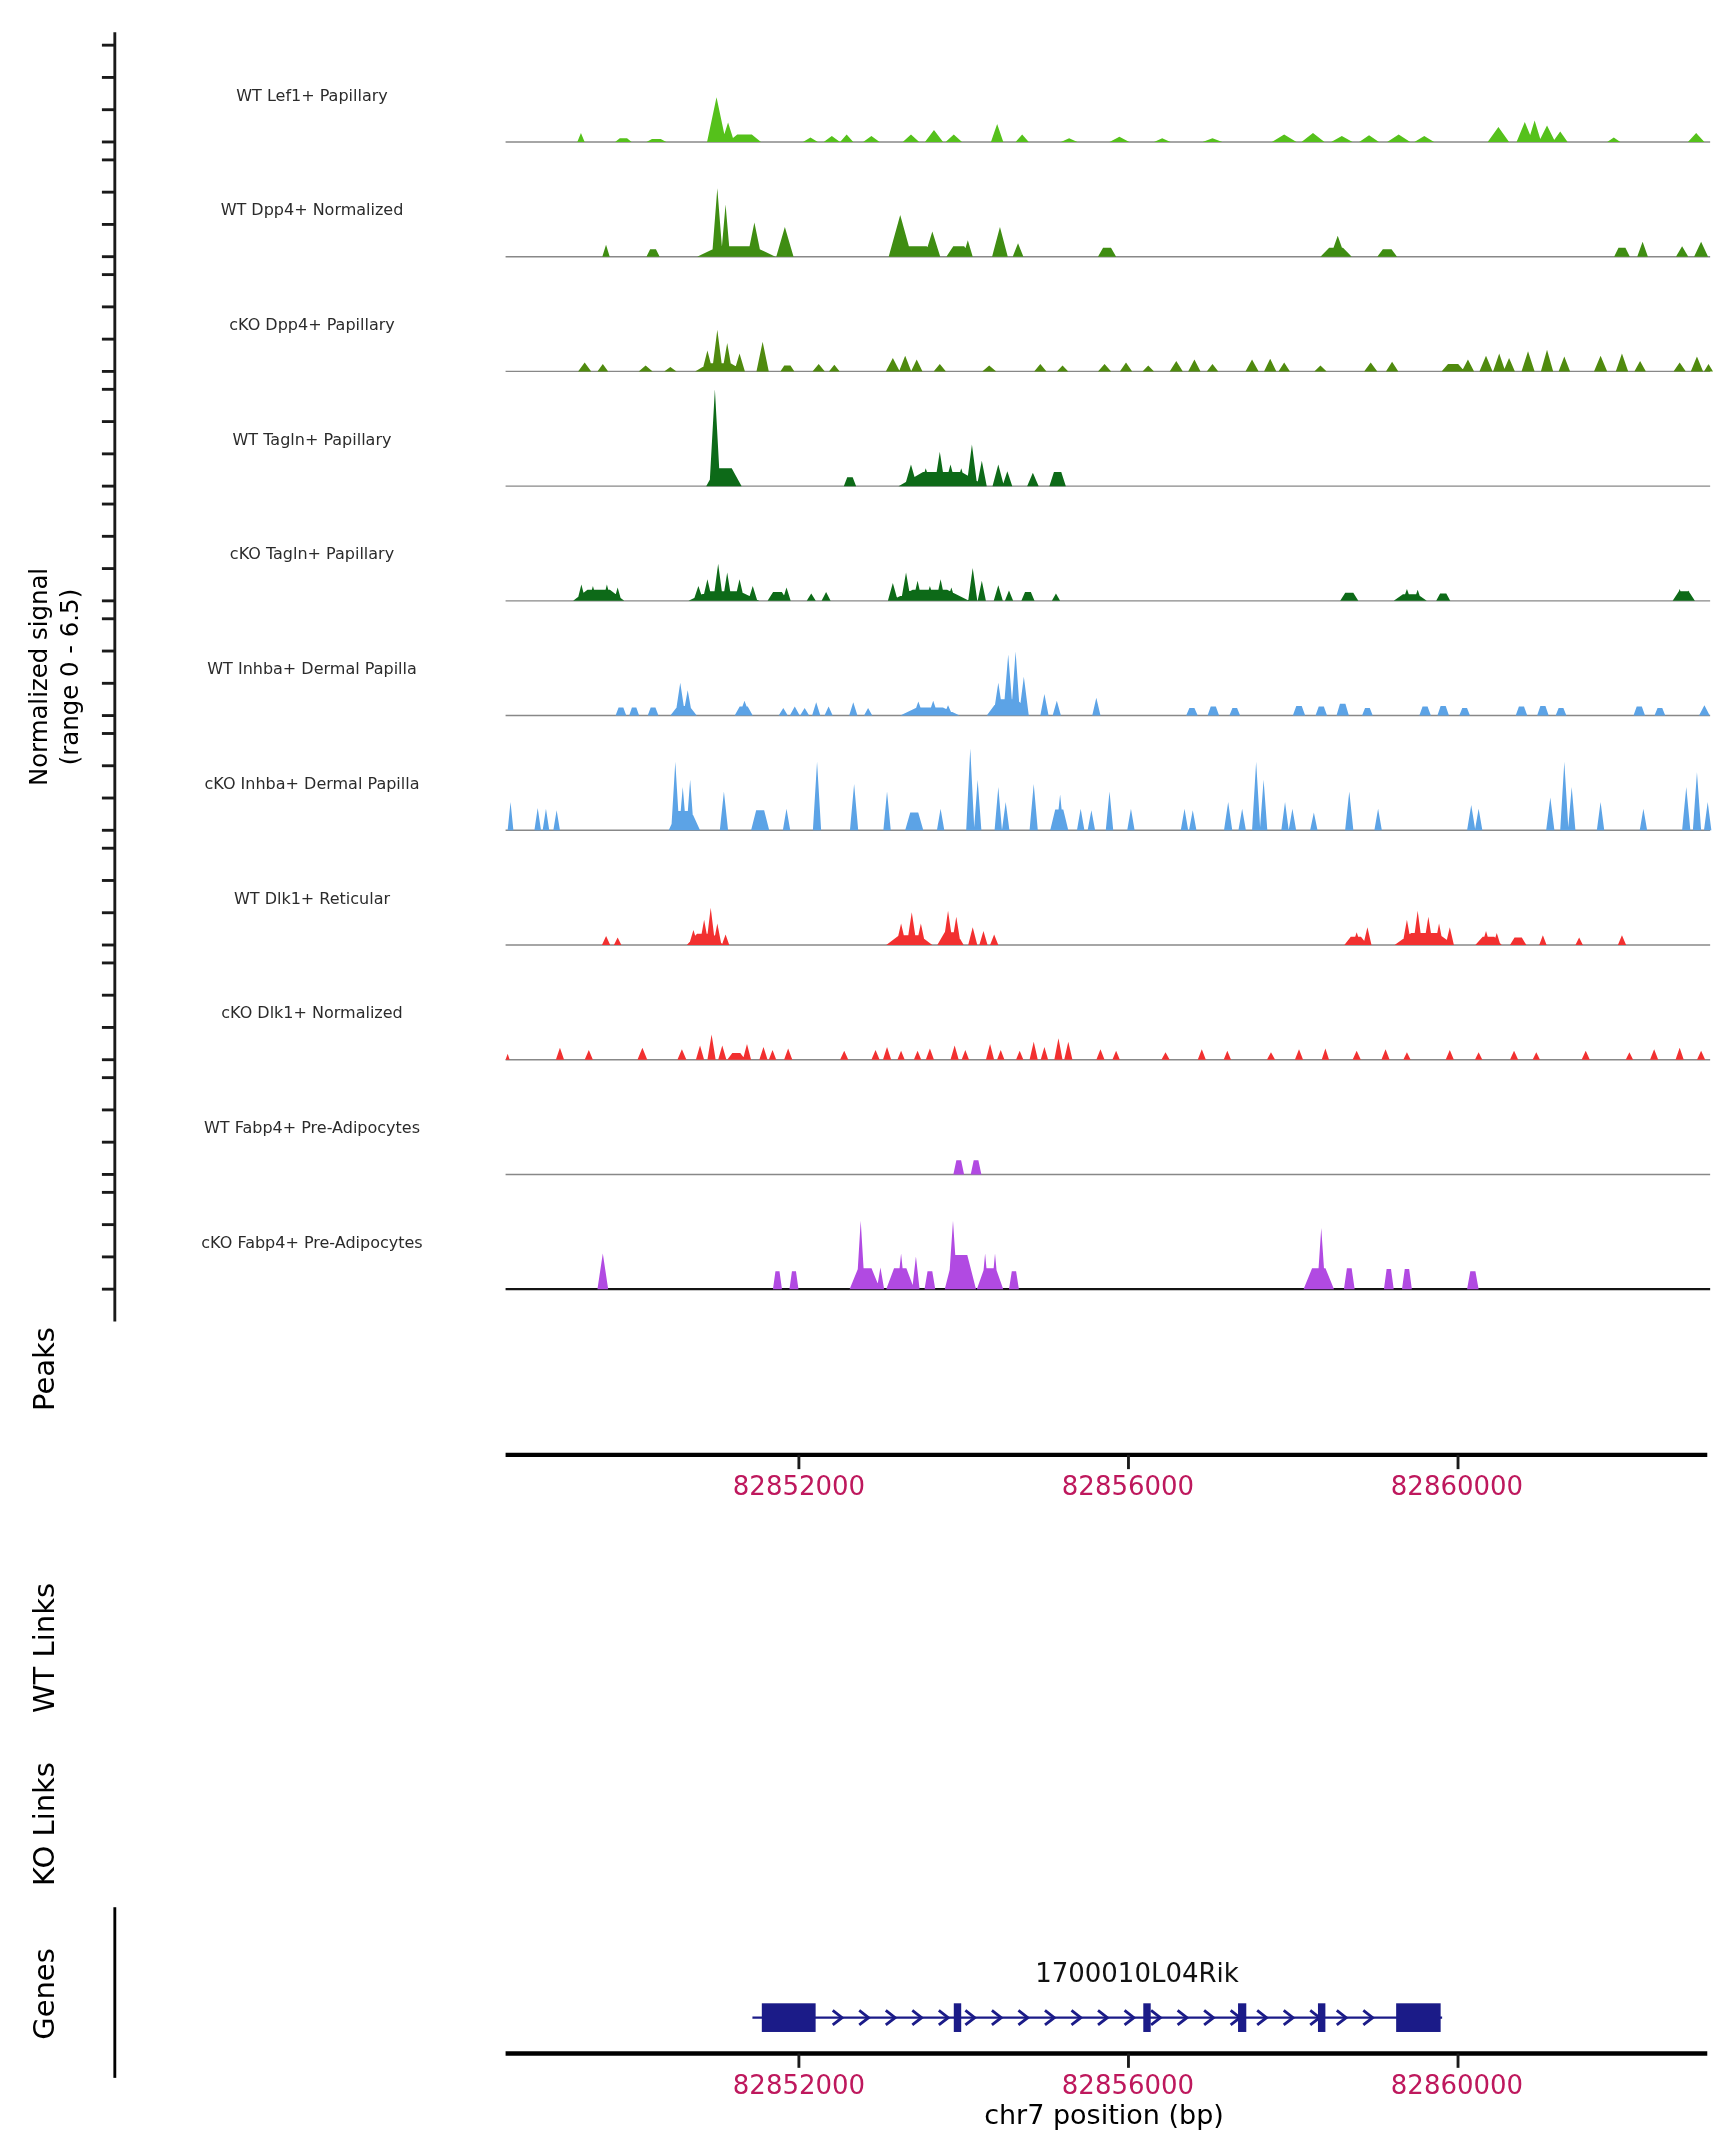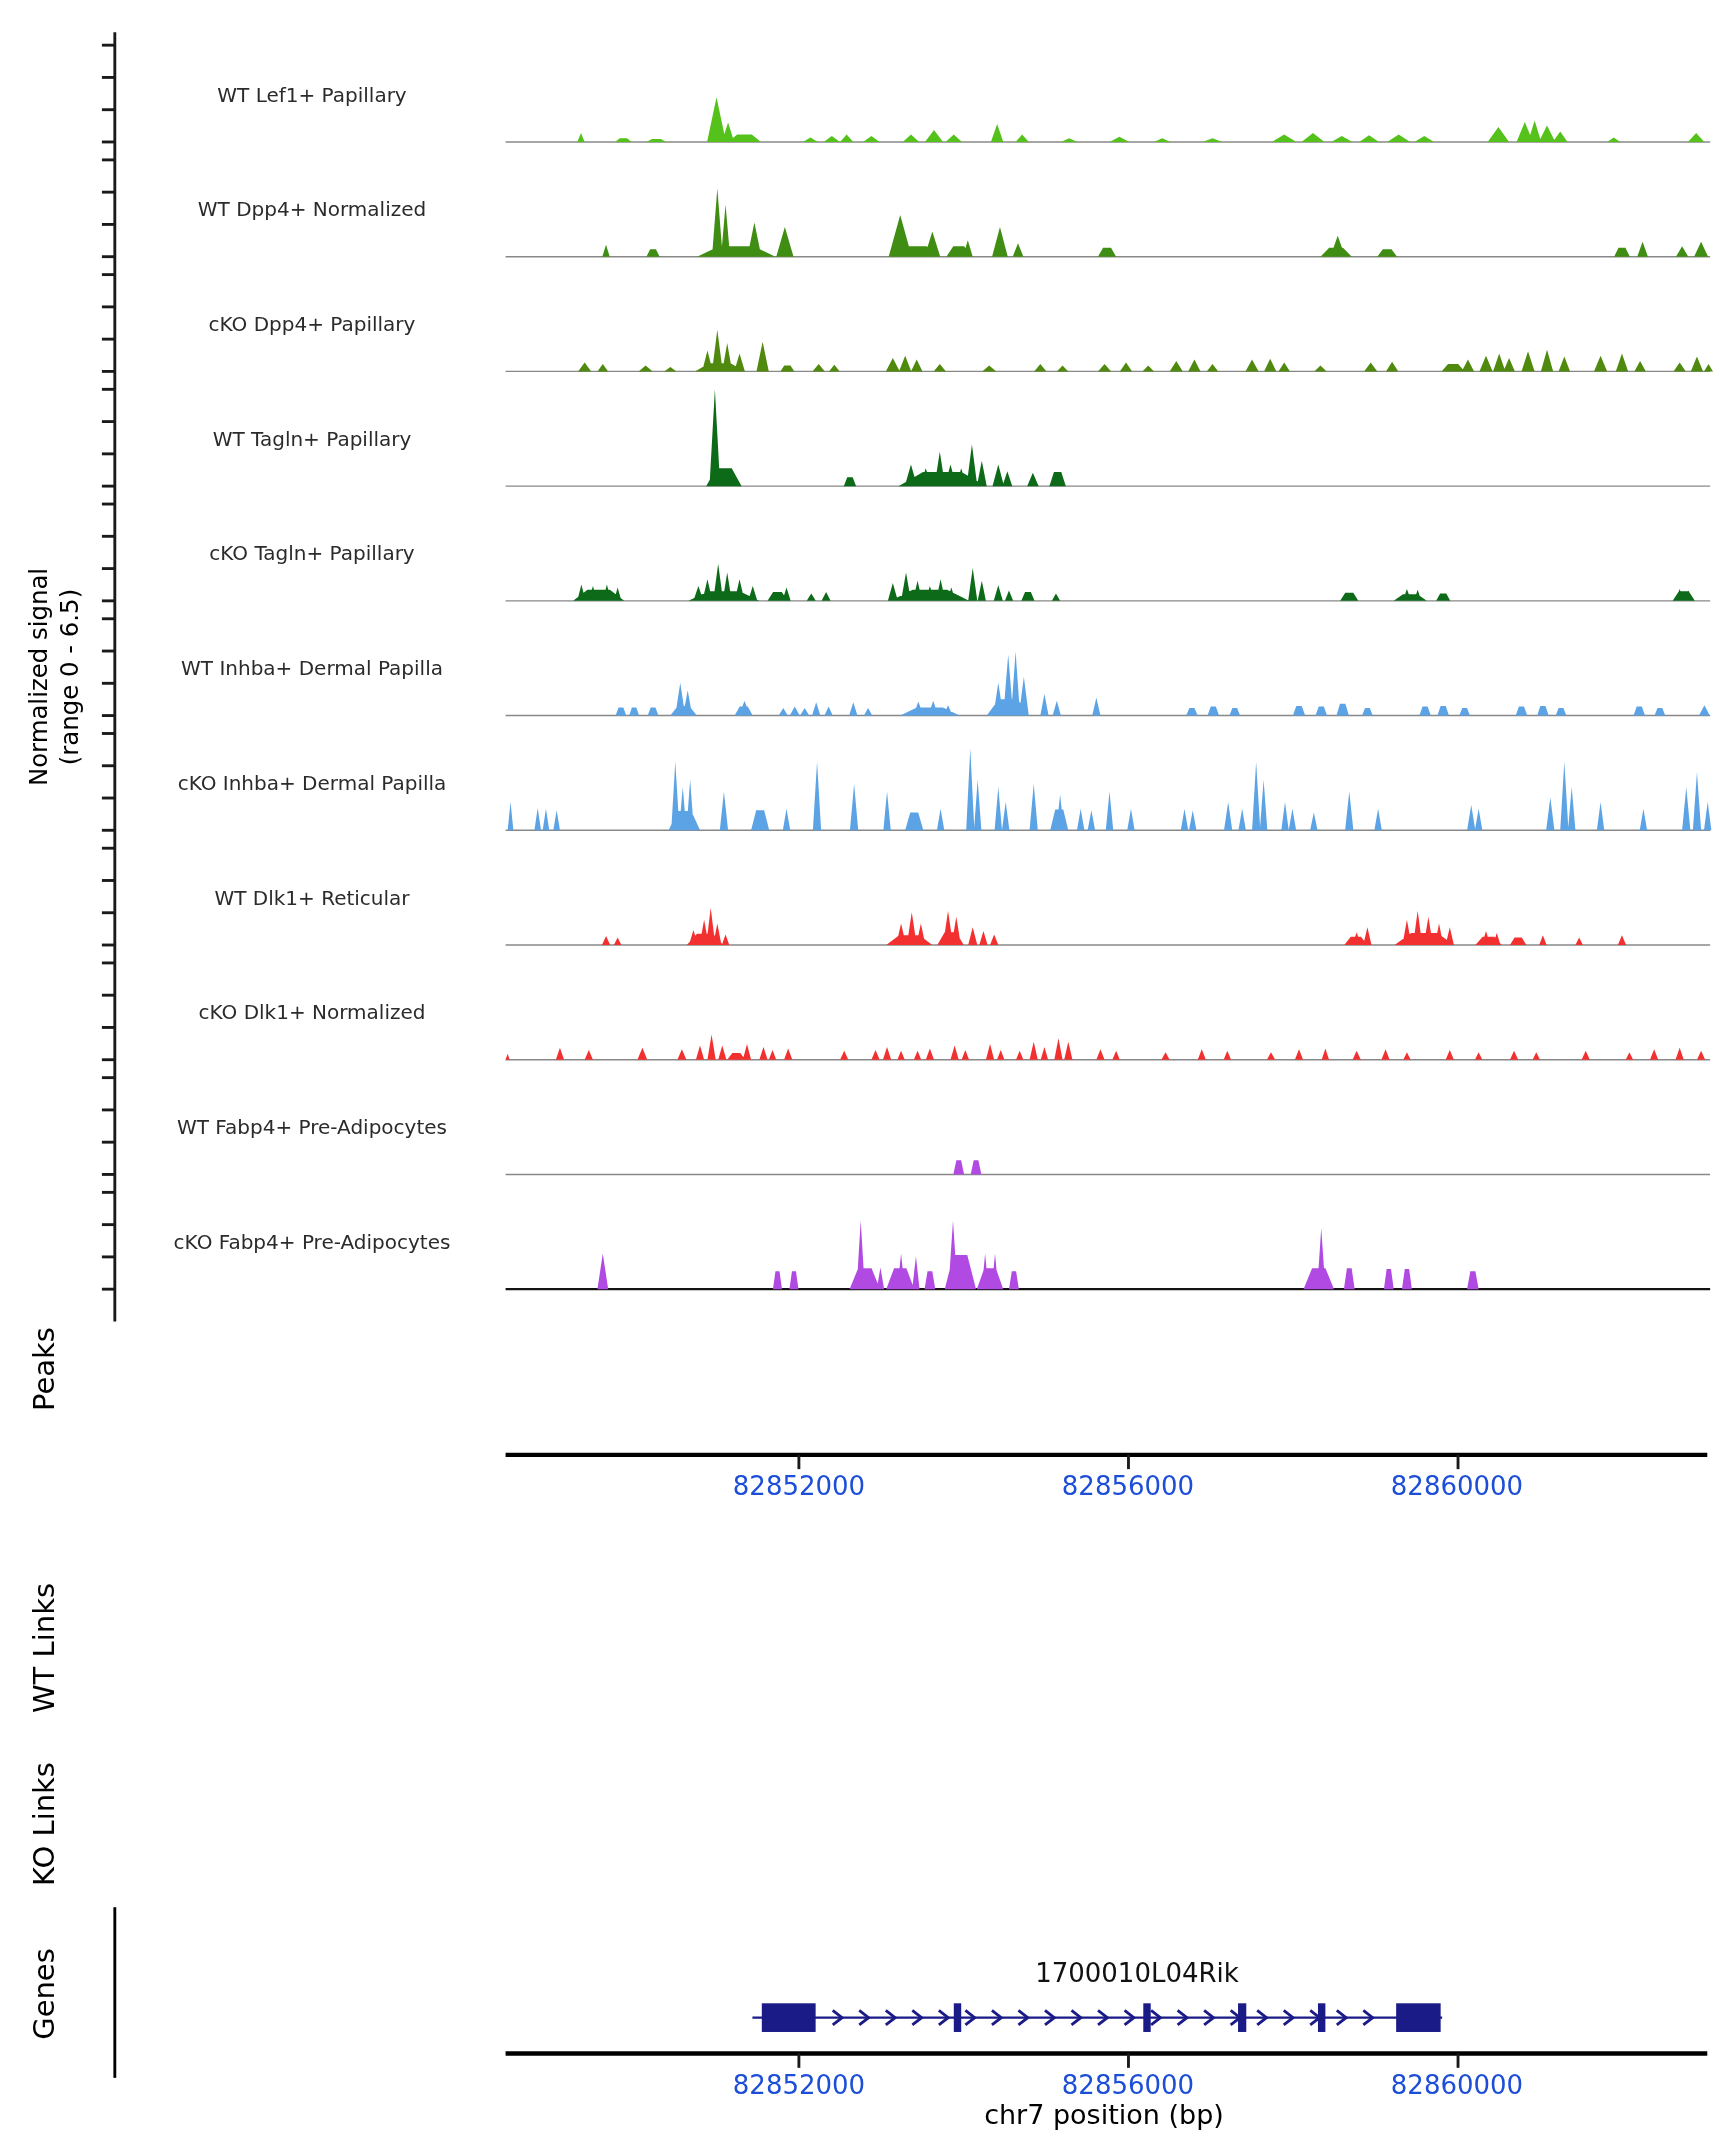--- a/index.html
+++ b/index.html
@@ -1,23 +1,23 @@
 <!DOCTYPE html>
 <html style="font-size:11.5px"><head>
 <meta charset="utf-8">
 <style>
   html,body{margin:0;padding:0;background:#ffffff;}
   body{width:1721px;height:2151px;position:relative;font-family:"DejaVu Sans","Liberation Sans",sans-serif;}
   #canvas{position:absolute;left:0;top:0;}
-  .track-label{position:absolute;transform:translate(-50%,-50%);font-size:20px;color:#2b2b2b;white-space:nowrap;}
+  .track-label{position:absolute;transform:translate(-50%,-50%);font-size:16px;color:#2b2b2b;white-space:nowrap;}
   .rot{position:absolute;transform:translate(-50%,-50%) rotate(-90deg);white-space:nowrap;color:#000;}
   .rot .ln{text-align:center;}
   #ylabel{font-size:24.4px;line-height:1.25;}
   .section-label{font-size:29px;}
-  .tick-label{position:absolute;transform:translateX(-50%);color:#1d4ed8;font-size:26px;white-space:nowrap;}
+  .tick-label{position:absolute;transform:translateX(-50%);color:#be185d;font-size:26px;white-space:nowrap;}
   #gene-name{position:absolute;transform:translate(-50%,-50%);font-size:26px;color:#111;white-space:nowrap;margin-left:35px;}
   #xlabel{position:absolute;transform:translateX(-50%);font-size:27px;color:#000;white-space:nowrap;}
 </style>
 </head>
 <body>
 
 <svg id="canvas" width="1721" height="2151" viewBox="0 0 2400 3000">
     <line x1="160" y1="45" x2="160" y2="1843" stroke="#1a1a1a" stroke-width="4"></line>
     <line x1="142" y1="198" x2="160" y2="198" stroke="#1a1a1a" stroke-width="4"></line>
     <line x1="142" y1="153" x2="160" y2="153" stroke="#1a1a1a" stroke-width="4"></line>

